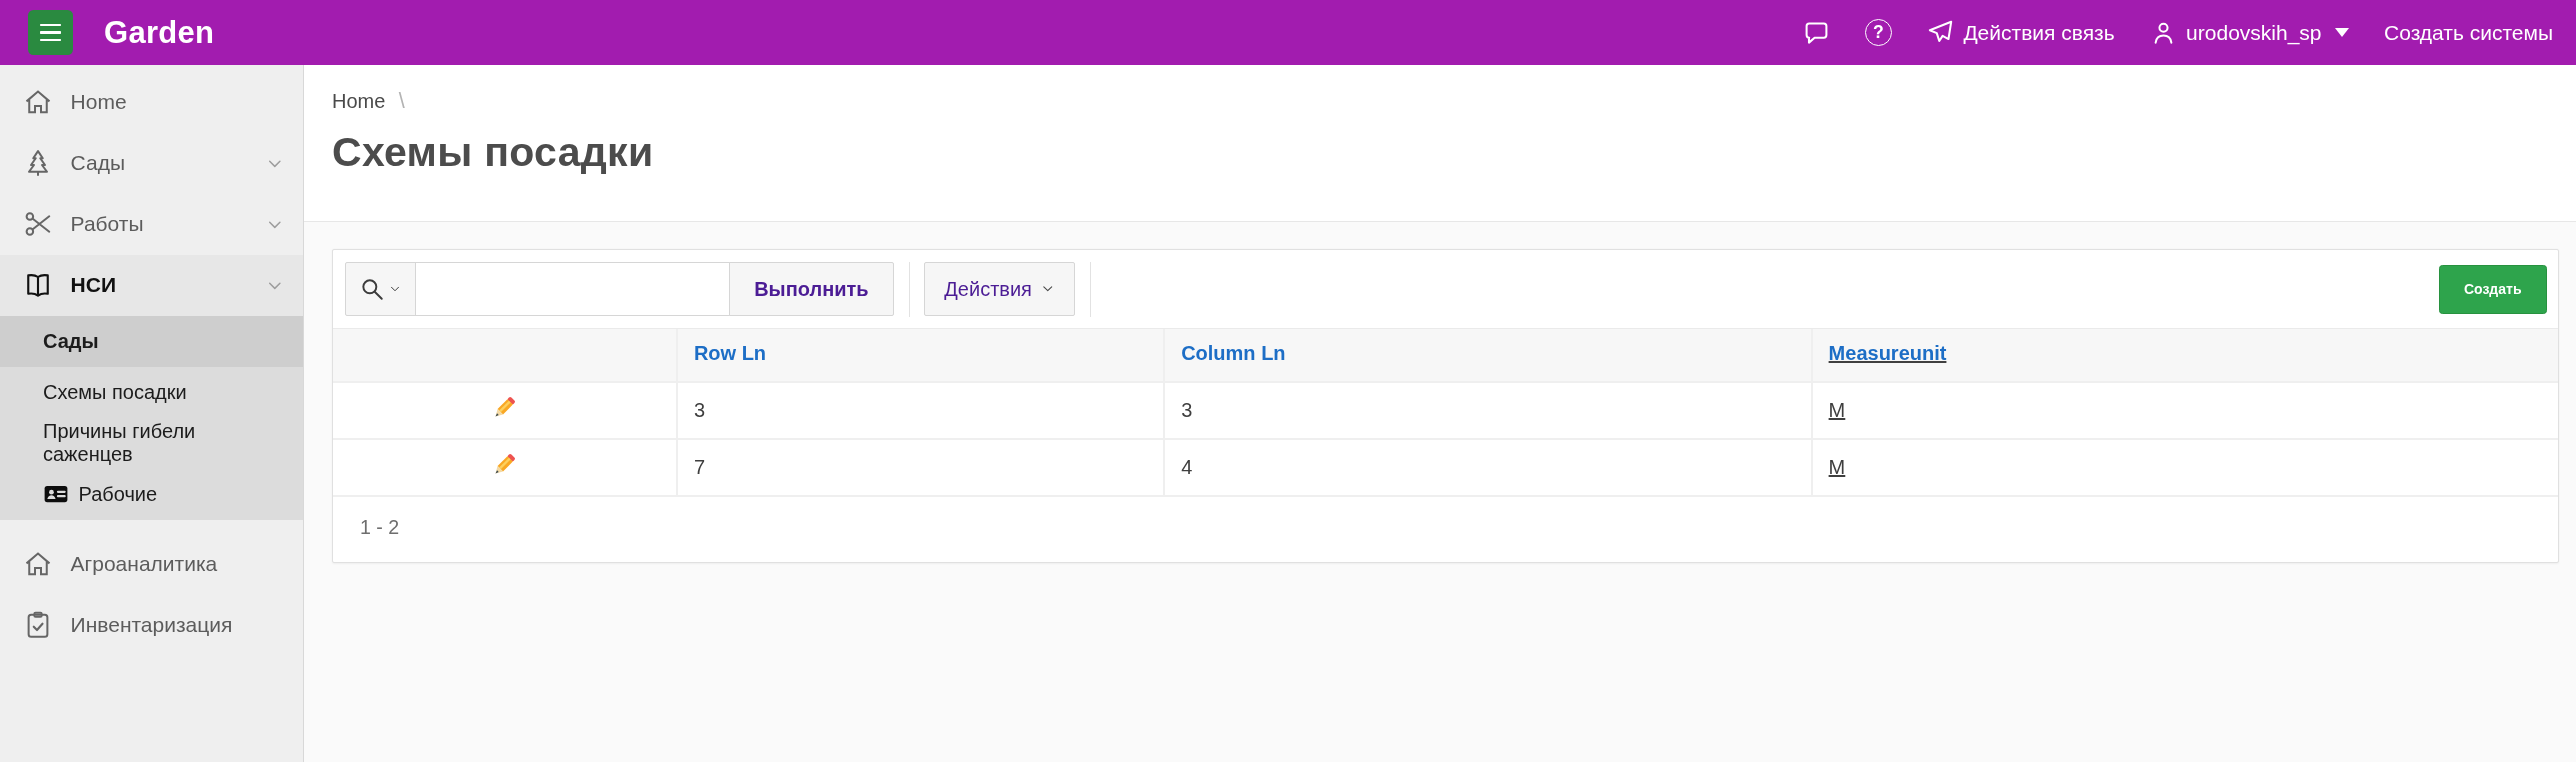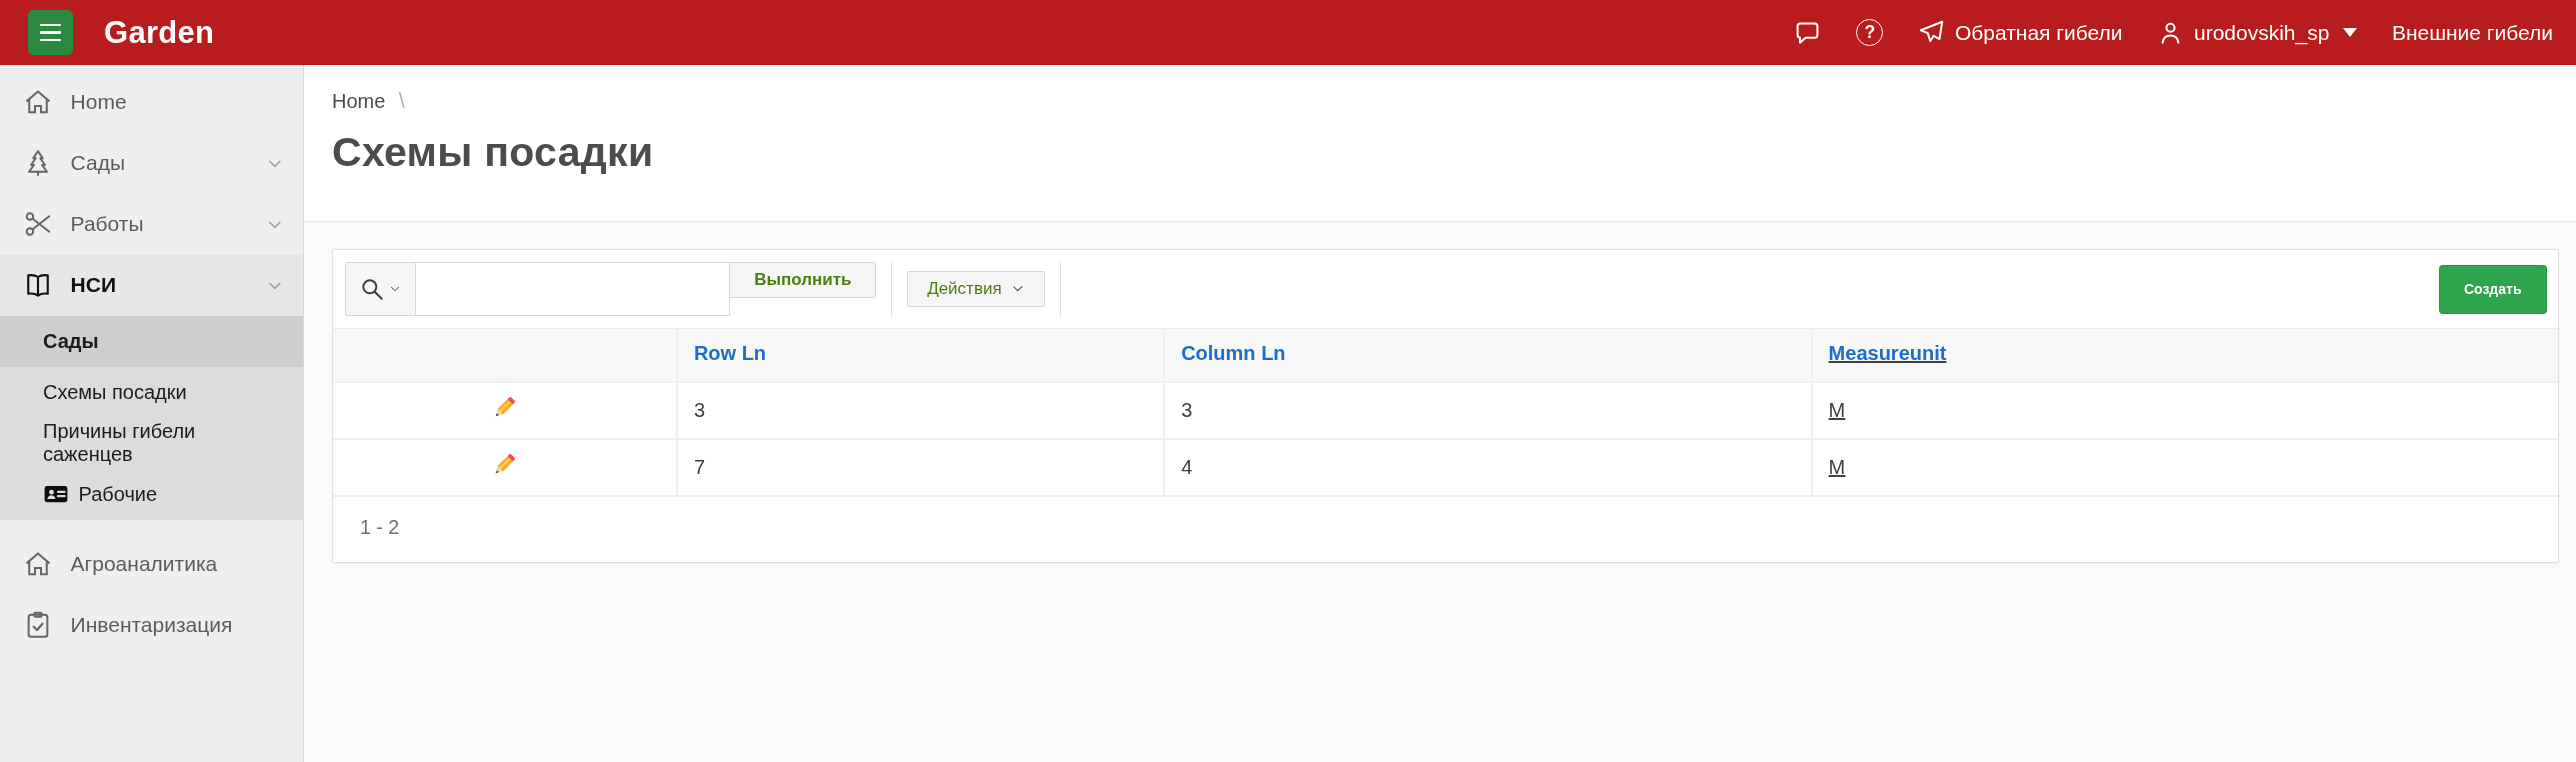--- a/index.html
+++ b/index.html
@@ -1,21 +1,21 @@
 <!DOCTYPE html>
 <html style="font-size:10.8px"><head>
 <meta charset="utf-8">
 <style>
   * { margin:0; padding:0; box-sizing:border-box; }
   html,body { width:2576px; height:762px; overflow:hidden;
     font-family:"Liberation Sans","DejaVu Sans",sans-serif; background:#fff; color:#404040; }
   #app { width:2576px; height:762px; display:flex; flex-direction:column; }
 
   
-  .topbar { height:65px; background:#b91c1c; display:flex; align-items:center; flex-shrink:0; }
+  .topbar { height:65px; background:#a21caf; display:flex; align-items:center; flex-shrink:0; }
   .menu-btn { width:45px; height:45px; margin-left:28px; background:#2a8a40; border:none;
     border-radius:5.4px; display:flex; flex-direction:column; align-items:center; justify-content:center;
     gap:4.7px; cursor:pointer; }
   .menu-btn span { display:block; width:21.6px; height:2.7px; background:#fff; border-radius:0.7px; }
   .app-title { color:#fff; font-size:31px; font-weight:700; margin-left:31px; letter-spacing:0.3px; }
   .topbar-right { margin-left:auto; display:flex; align-items:center; gap:35px; margin-right:23px;
     color:#fff; font-size:21px; }
   .tb-item { display:flex; align-items:center; gap:9.5px; color:#fff; cursor:pointer; white-space:nowrap; }
   .tb-icon { width:27px; height:27px; display:block; }
   .help-circle { width:27px; height:27px; border:1.7px solid #fff; border-radius:50%;
@@ -56,22 +56,22 @@
 
   
   .toolbar { display:flex; align-items:center; padding:11.5px 11.5px; }
   .search-group { display:flex; align-items:stretch; }
   .search-btn { width:71px; height:54px; background:#f6f6f6; border:0.7px solid #d6d6d6;
     border-radius:2px 0 0 2px; display:flex; align-items:center; justify-content:center; gap:4px;
     cursor:pointer; color:#3c3c3c; }
   .search-btn svg { display:block; }
   .search-input { width:315px; height:54px; border:0.7px solid #d6d6d6; margin-left:-0.7px;
     font-size:20px; padding:0 13.5px; outline:none; background:#fff; color:#333; }
-  .btn { height:36px; background:#f6f6f6; border:0.7px solid #d6d6d6; border-radius:2px;
-    font-size:17px; color:#4d7c0f; display:flex; align-items:center; justify-content:center;
+  .btn { height:54px; background:#f6f6f6; border:0.7px solid #d6d6d6; border-radius:2px;
+    font-size:20px; color:#4c1d95; display:flex; align-items:center; justify-content:center;
     cursor:pointer; font-family:inherit; }
   .btn-execute { margin-left:-0.7px; border-radius:0 2px 2px 0; padding:0 24px; font-weight:700; }
   .toolbar-sep { width:0.7px; height:55px; background:#e2e2e2; margin:0 15px; }
   .btn-actions { padding:12px 19px; gap:9.5px; }
   .btn-actions svg { color:#4a4a4a; }
   .btn-create { margin-left:auto; height:49px; padding:0 24px; background:#2ea44c;
     border:0.7px solid #27923f; border-radius:3.4px; color:#fff; font-size:14px; font-weight:700; }
 
   
   table.report { width:100%; border-collapse:separate; border-spacing:0; border-top:0.7px solid #eaeaea; }
@@ -170,31 +170,31 @@
             <use href="#i-chat"></use>
           </svg>
       </div>
       <div class="tb-item">
         <span class="help-circle">?</span>
       </div>
       <div class="tb-item">
         <svg class="tb-icon" viewBox="0 0 40 40" width="27" height="27">
             <use href="#i-plane"></use>
           </svg>
-        <span>Обратная гибели</span>
+        <span>Действия связь</span>
       </div>
       <div class="tb-item">
         <svg class="tb-icon" viewBox="0 0 40 40" width="27" height="27">
             <use href="#i-person"></use>
           </svg>
         <span>urodovskih_sp</span>
         <span class="caret-down"></span>
       </div>
       <div class="tb-item">
-        <span>Внешние гибели</span>
+        <span>Создать системы</span>
       </div>
     </div>
   </header>
 
   <div class="body">
 
     <nav class="sidebar">
       <div class="nav-item">
         <svg class="nav-icon" viewBox="0 0 44 44" width="30" height="30">
             <use href="#i-home"></use>

